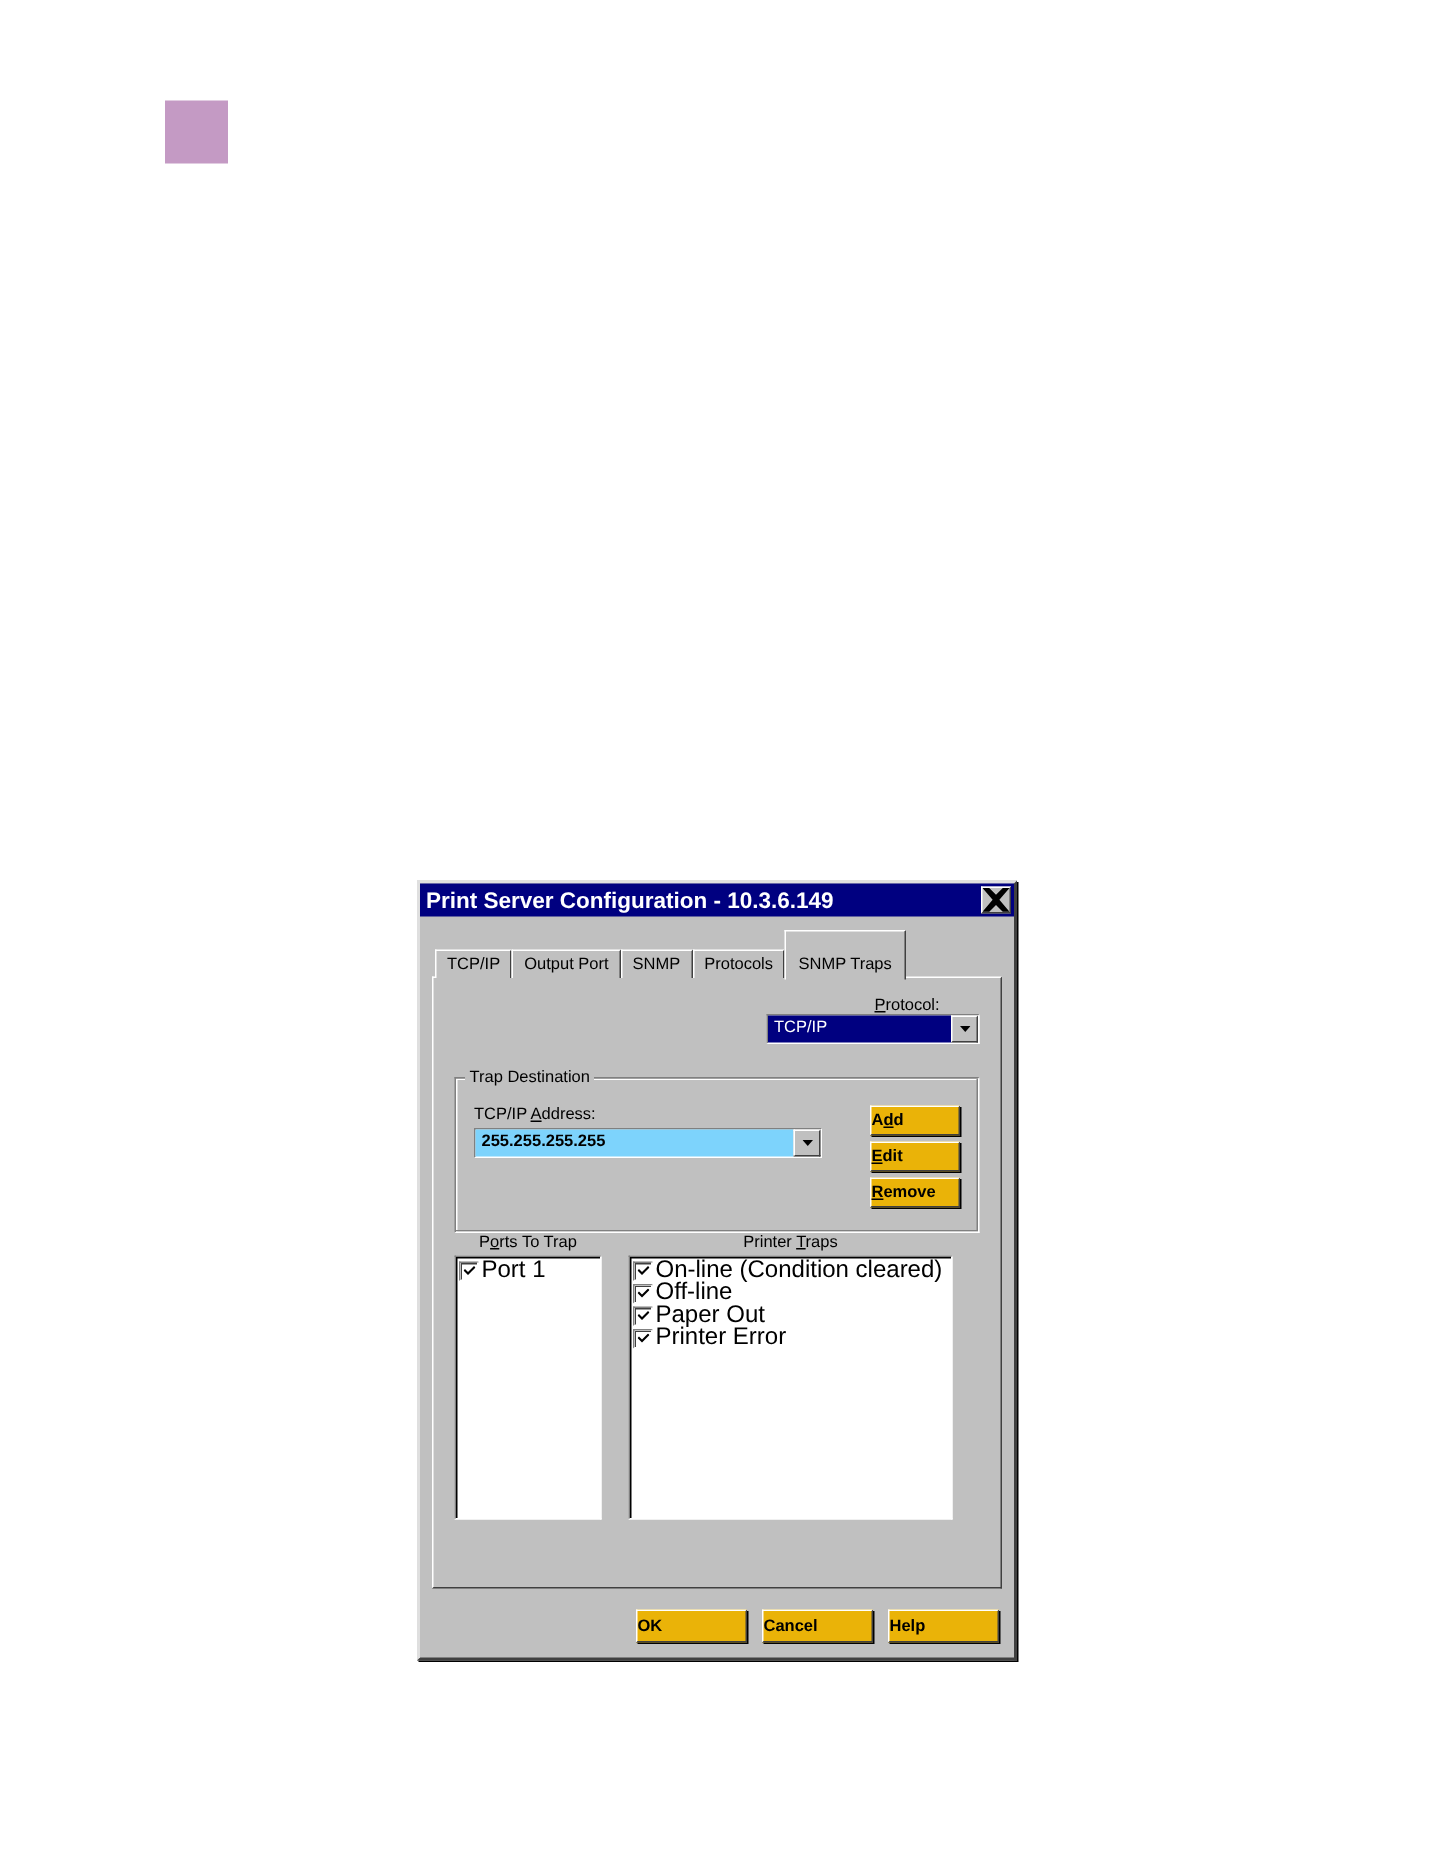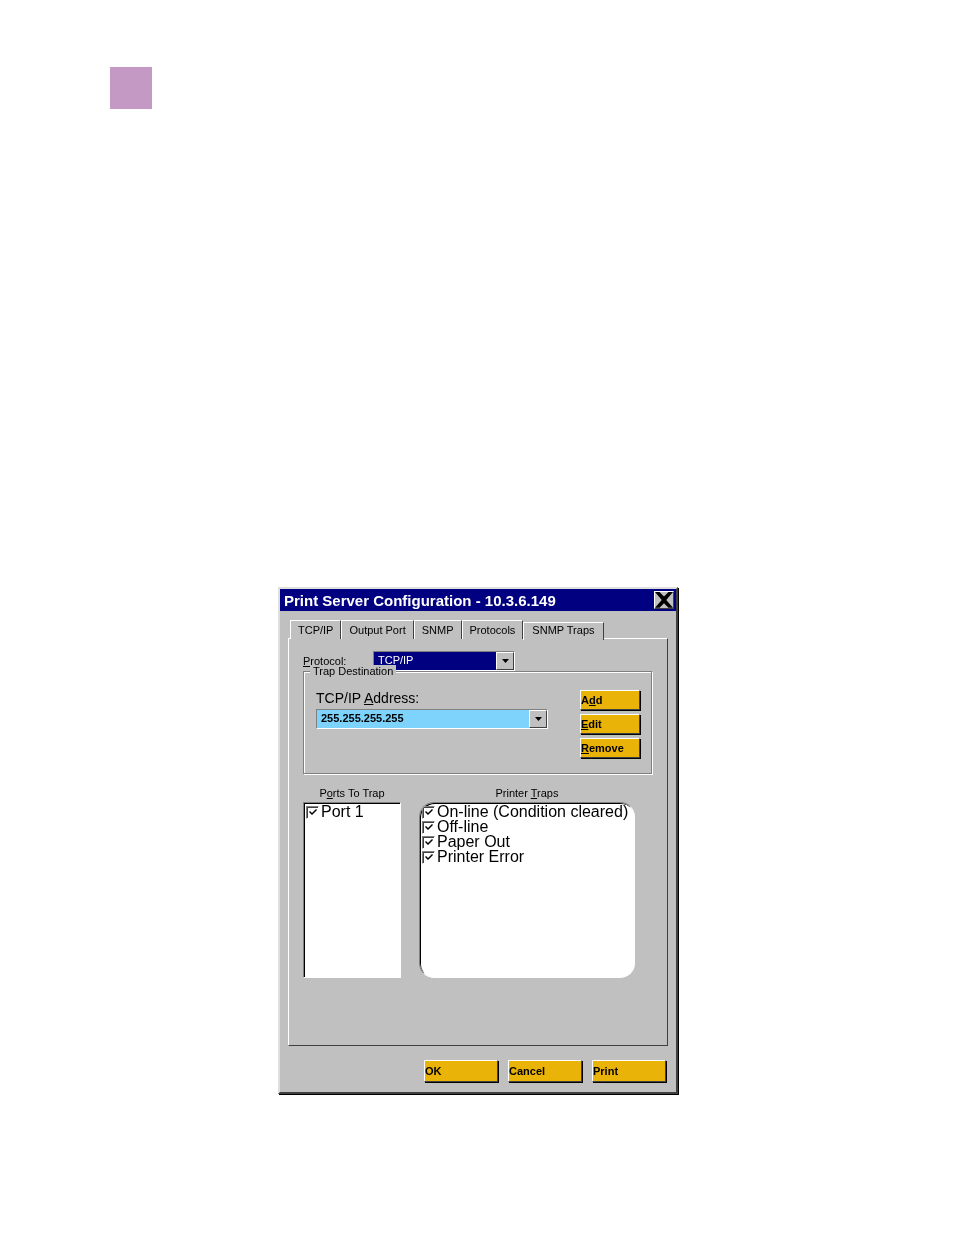--- a/index.html
+++ b/index.html
@@ -79,35 +79,37 @@
     border-right: 1px solid #404040;
     border-bottom: none;
     padding: 3px 7px 3px 7px;
     font-size: 11px;
     color: #000;
     margin-right: 0;
     cursor: pointer;
     position: relative;
   }
   .tab.active {
-    padding: 1px 8px 4px 8px;
+    padding: 16px 8px 4px 8px;
     z-index: 3;
     margin-bottom: -1px;
   }
   .tab-panel {
     background: #c0c0c0;
     border: 1px solid;
     border-color: #fff #404040 #404040 #fff;
     padding: 12px 14px 14px 14px;
     min-height: 380px;
     position: relative;
   }
   .row-protocol {
     display: flex;
-    align-items: center;
+    align-items: flex-end;
+    margin-bottom: 22px;
+    flex-direction: column;
   }
   .row-protocol label {
     width: 70px;
     font-size: 11px;
   }
   .dropdown {
     display: flex;
     align-items: stretch;
     border: 1px solid;
     border-color: #808080 #fff #fff #808080;
@@ -137,37 +139,36 @@
     justify-content: center;
     cursor: pointer;
   }
   .dd-btn svg { width: 7px; height: 4px; }
   .fieldset {
     border: 1px solid #808080;
     border-right-color: #fff;
     border-bottom-color: #fff;
     box-shadow: inset -1px -1px 0 #808080, inset 1px 1px 0 #fff;
     padding: 18px 12px 12px 12px;
-    margin-bottom: 12px;
     position: relative;
   }
   .fieldset-legend {
     position: absolute;
     top: -7px;
     left: 6px;
     background: #c0c0c0;
     padding: 0 3px;
     font-size: 11px;
   }
   .fs-inner {
     display: flex;
   }
   .fs-left { flex: 1; }
   .fs-left label {
-    font-size: 14px;
+    font-size: 11px;
     display: block;
     margin-bottom: 3px;
   }
   .fs-buttons {
     display: flex;
     flex-direction: column;
     margin-left: 10px;
   }
   .btn {
     background: #eab308;
@@ -195,21 +196,21 @@
   .listbox {
     background: #fff;
     border: 1px solid;
     border-color: #808080 #fff #fff #808080;
     box-shadow: inset 1px 1px 0 #000;
     height: 170px;
     padding: 2px;
     overflow: hidden;
   }
   .listbox.ports { width: 92px; }
-  .listbox.traps { width: 210px; border-radius: 15px; }
+  .listbox.traps { width: 210px; }
   .check-item {
     display: flex;
     align-items: center;
     font-size: 16px;
     height: 14px;
     margin-bottom: 1px;
   }
   .chk {
     width: 11px;
     height: 11px;
@@ -348,15 +349,15 @@
           </div>
         </div>
       </div>
 
     </div>
   </div>
 
   <div class="dialog-buttons">
     <div class="btn">OK</div>
     <div class="btn">Cancel</div>
-    <div class="btn">Print</div>
+    <div class="btn">Help</div>
   </div>
 </div>
 
 </body></html>

